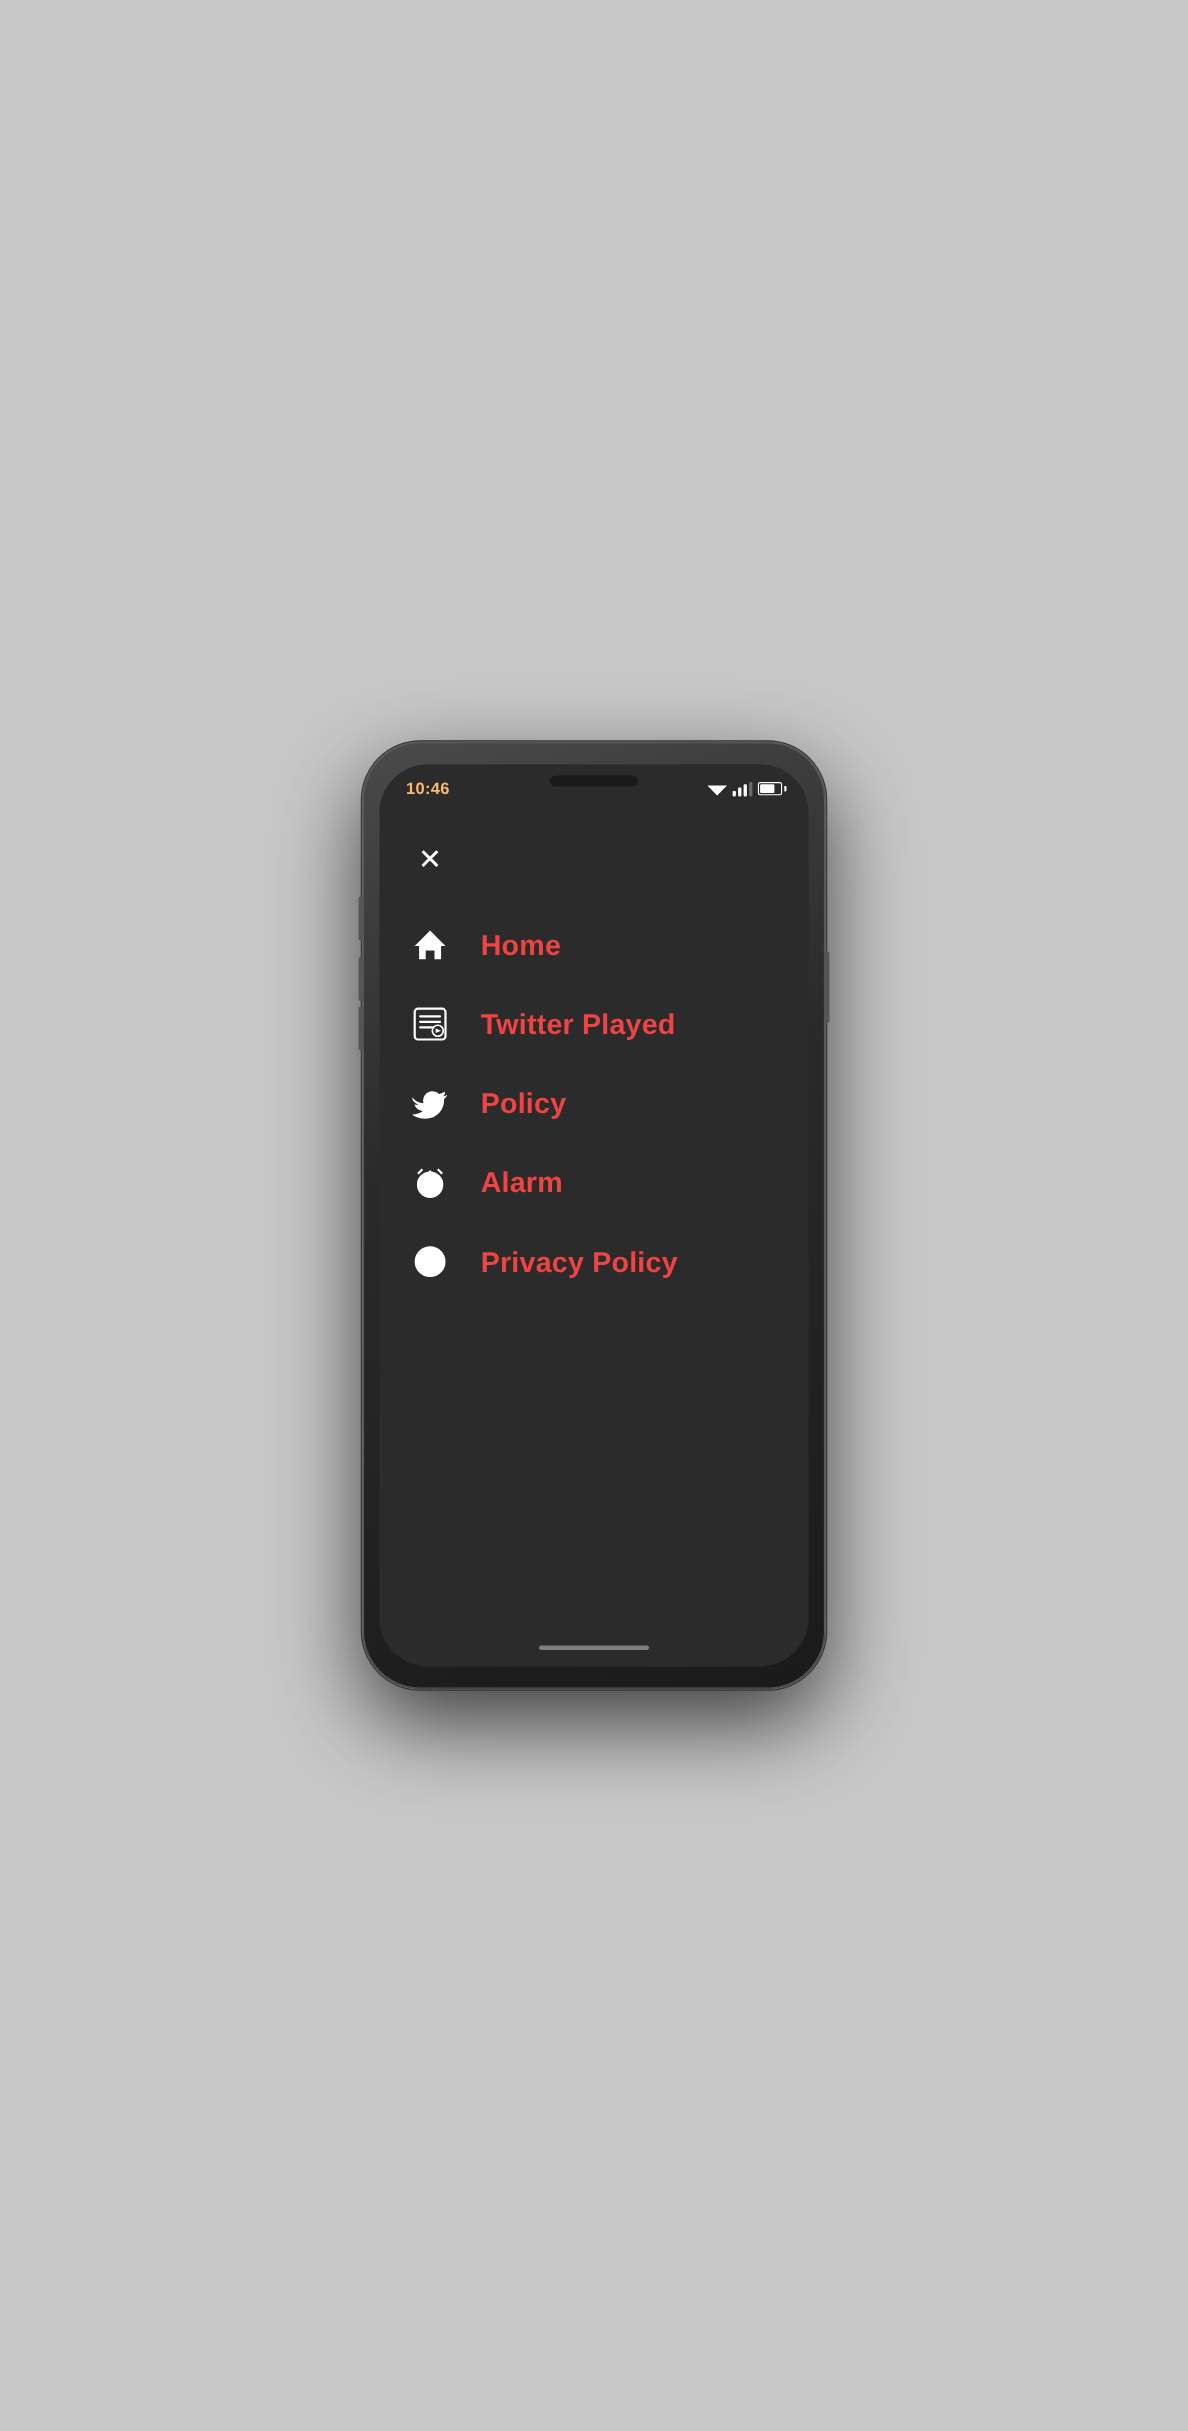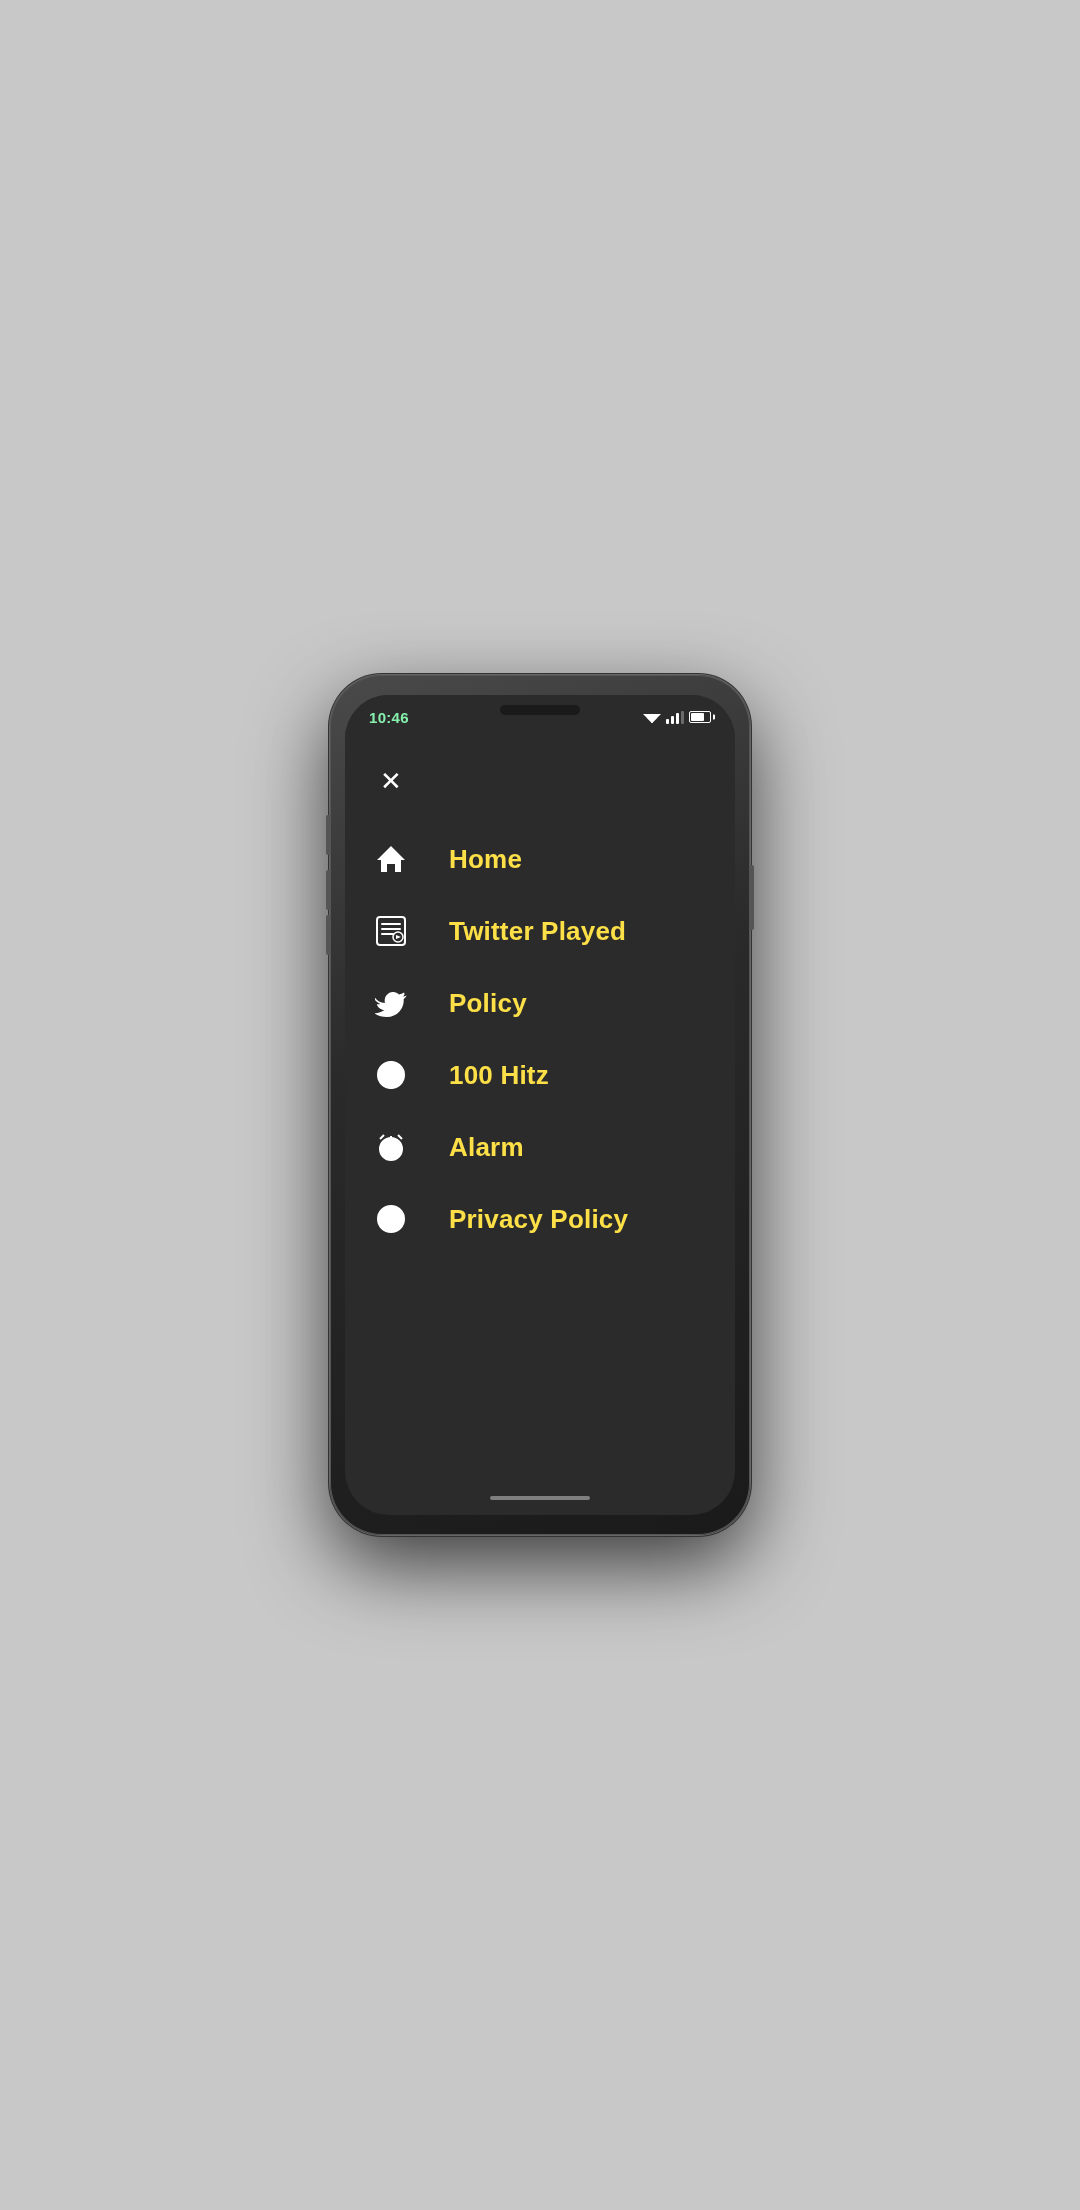--- a/index.html
+++ b/index.html
@@ -69,21 +69,21 @@
       background: #2b2b2b;
       display: flex;
       align-items: center;
       justify-content: space-between;
       padding: 0 24px;
       position: relative;
       flex-shrink: 0;
     }
 
     .status-bar-time {
-      color: #86efac;
+      color: #fdba74;
       font-size: 15px;
       font-weight: 600;
       letter-spacing: 0.3px;
     }
 
     
     .speaker-notch {
       position: absolute;
       top: 10px;
       left: 50%;
@@ -190,25 +190,24 @@
       color: white;
     }
 
     .menu-icon svg {
       width: 32px;
       height: 32px;
       fill: white;
     }
 
     .menu-label {
-      color: #fde047;
+      color: #ef4444;
       font-size: 26px;
       font-weight: 700;
       letter-spacing: 0.2px;
-      margin-left: 12px;
     }
 
     
     .home-bar {
       height: 34px;
       display: flex;
       align-items: center;
       justify-content: center;
       flex-shrink: 0;
     }
@@ -285,32 +284,20 @@
 
       <div class="menu-item">
         <div class="menu-icon">
           <svg viewBox="0 0 32 32" fill="white">
             <path d="M29 5.5 C27.5 6.5 25.8 7.2 24 7.5 C22.4 5.8 20.1 4.8 17.6 5 C12.9 5.3 9.4 9.4 9.7 14.1 C9.7 14.8 9.8 15.4 9.9 16 C4.3 15.7 0.6 12.6 -1.4 8.4 C-1.6 8 -2 7.6 -1.9 8.7 C-1.3 12.6 1.7 15.7 5.5 17 C4.3 17.3 3 17.4 1.8 17.2 C2.8 20.4 5.8 22.9 9.5 23 C6.6 25.2 3 26.4 -0.8 26.2 C2.9 28.6 7.2 30 11.8 30 C22.8 30 29.3 21.1 28.7 12.1 C29.9 11.1 30.9 9.9 31.7 8.5 C30.4 9.1 29 9.5 27.6 9.6 C29.1 8.7 30.2 7.2 29 5.5Z"></path>
           </svg>
         </div>
         <span class="menu-label">Policy</span>
       </div>
 
-      <div class="menu-item">
-        <div class="menu-icon">
-          <svg viewBox="0 0 32 32" fill="none" stroke="white" stroke-width="2">
-            <circle cx="16" cy="16" r="13"></circle>
-            <ellipse cx="16" cy="16" rx="6" ry="13"></ellipse>
-            <line x1="3" y1="16" x2="29" y2="16"></line>
-            <line x1="5" y1="9" x2="27" y2="9"></line>
-            <line x1="5" y1="23" x2="27" y2="23"></line>
-          </svg>
-        </div>
-        <span class="menu-label">100 Hitz</span>
-      </div>
 
 
       <div class="menu-item">
         <div class="menu-icon">
           <svg viewBox="0 0 32 32" fill="none" stroke="white" stroke-width="2">
             <circle cx="16" cy="18" r="11"></circle>
             <line x1="16" y1="18" x2="16" y2="11"></line>
             <line x1="16" y1="18" x2="21" y2="18"></line>
             <line x1="5" y1="8" x2="9" y2="4"></line>
             <line x1="27" y1="8" x2="23" y2="4"></line>

